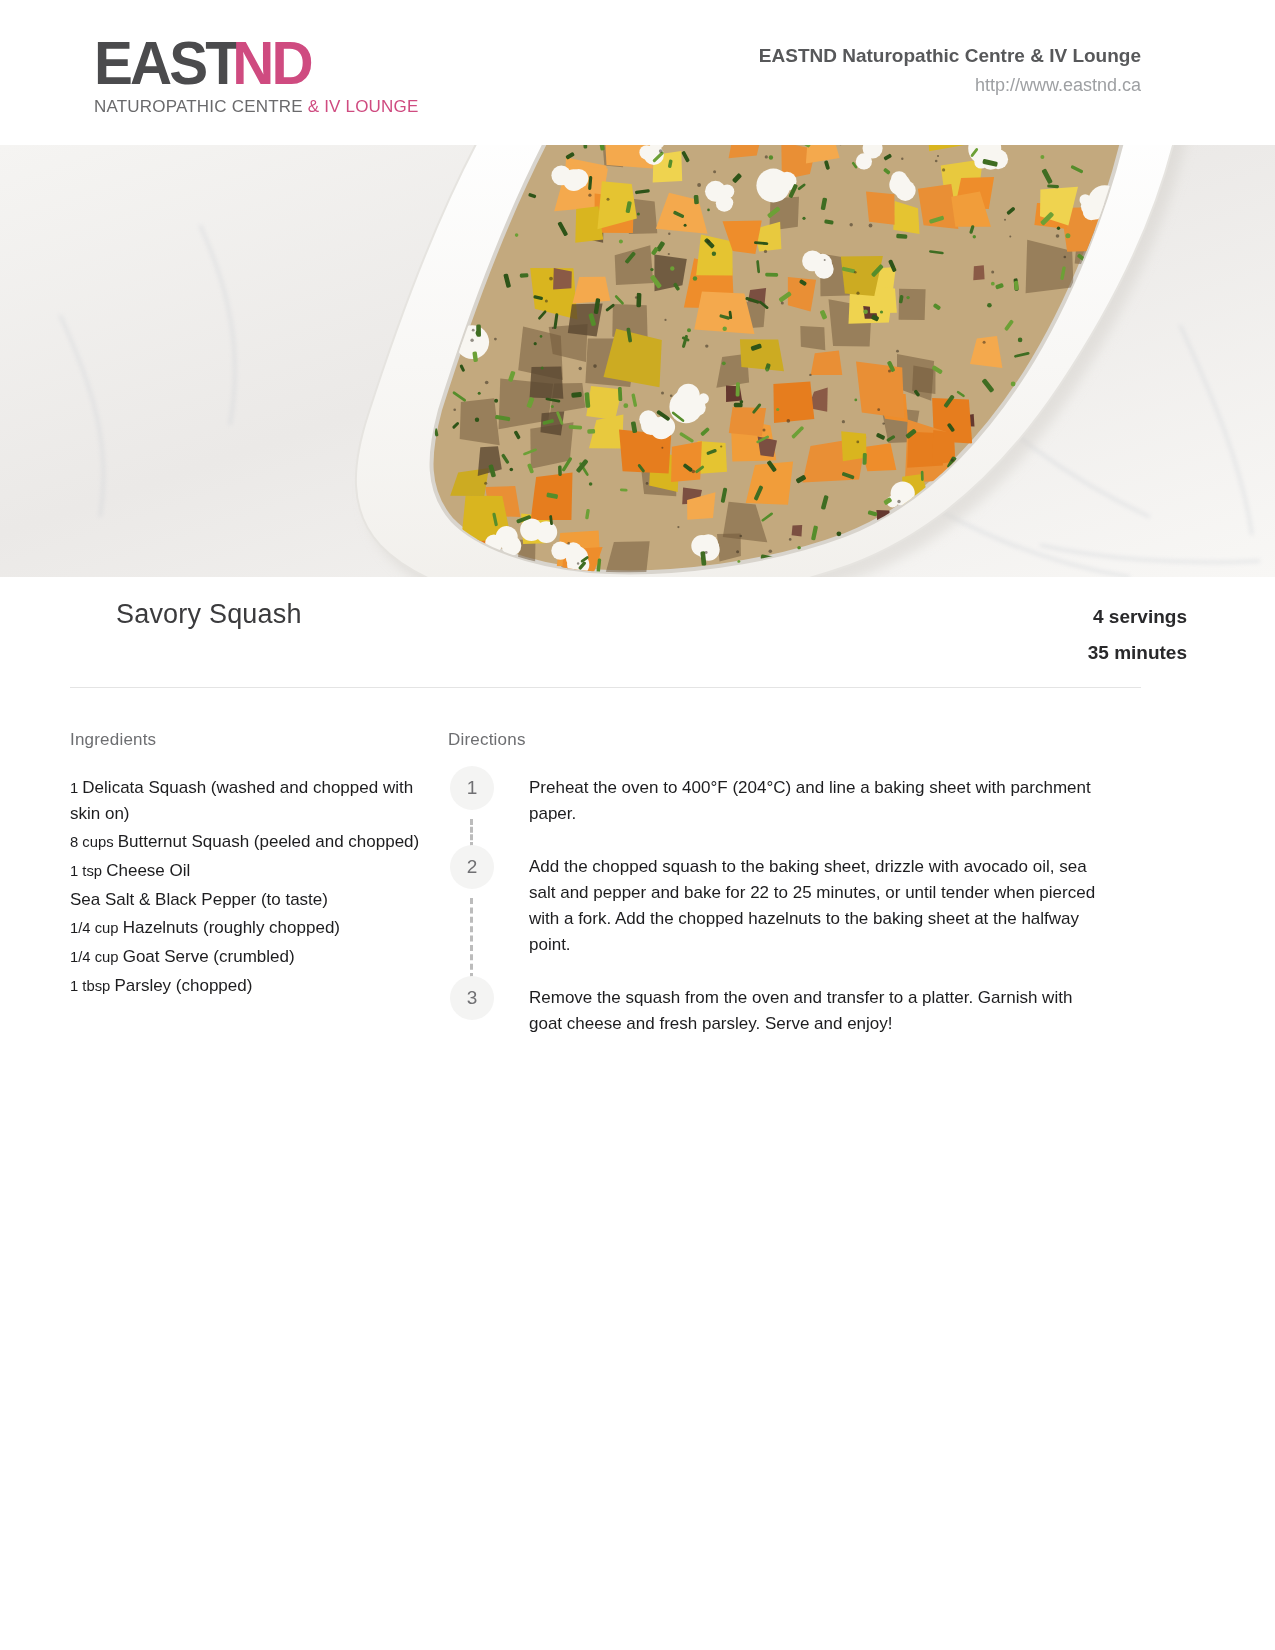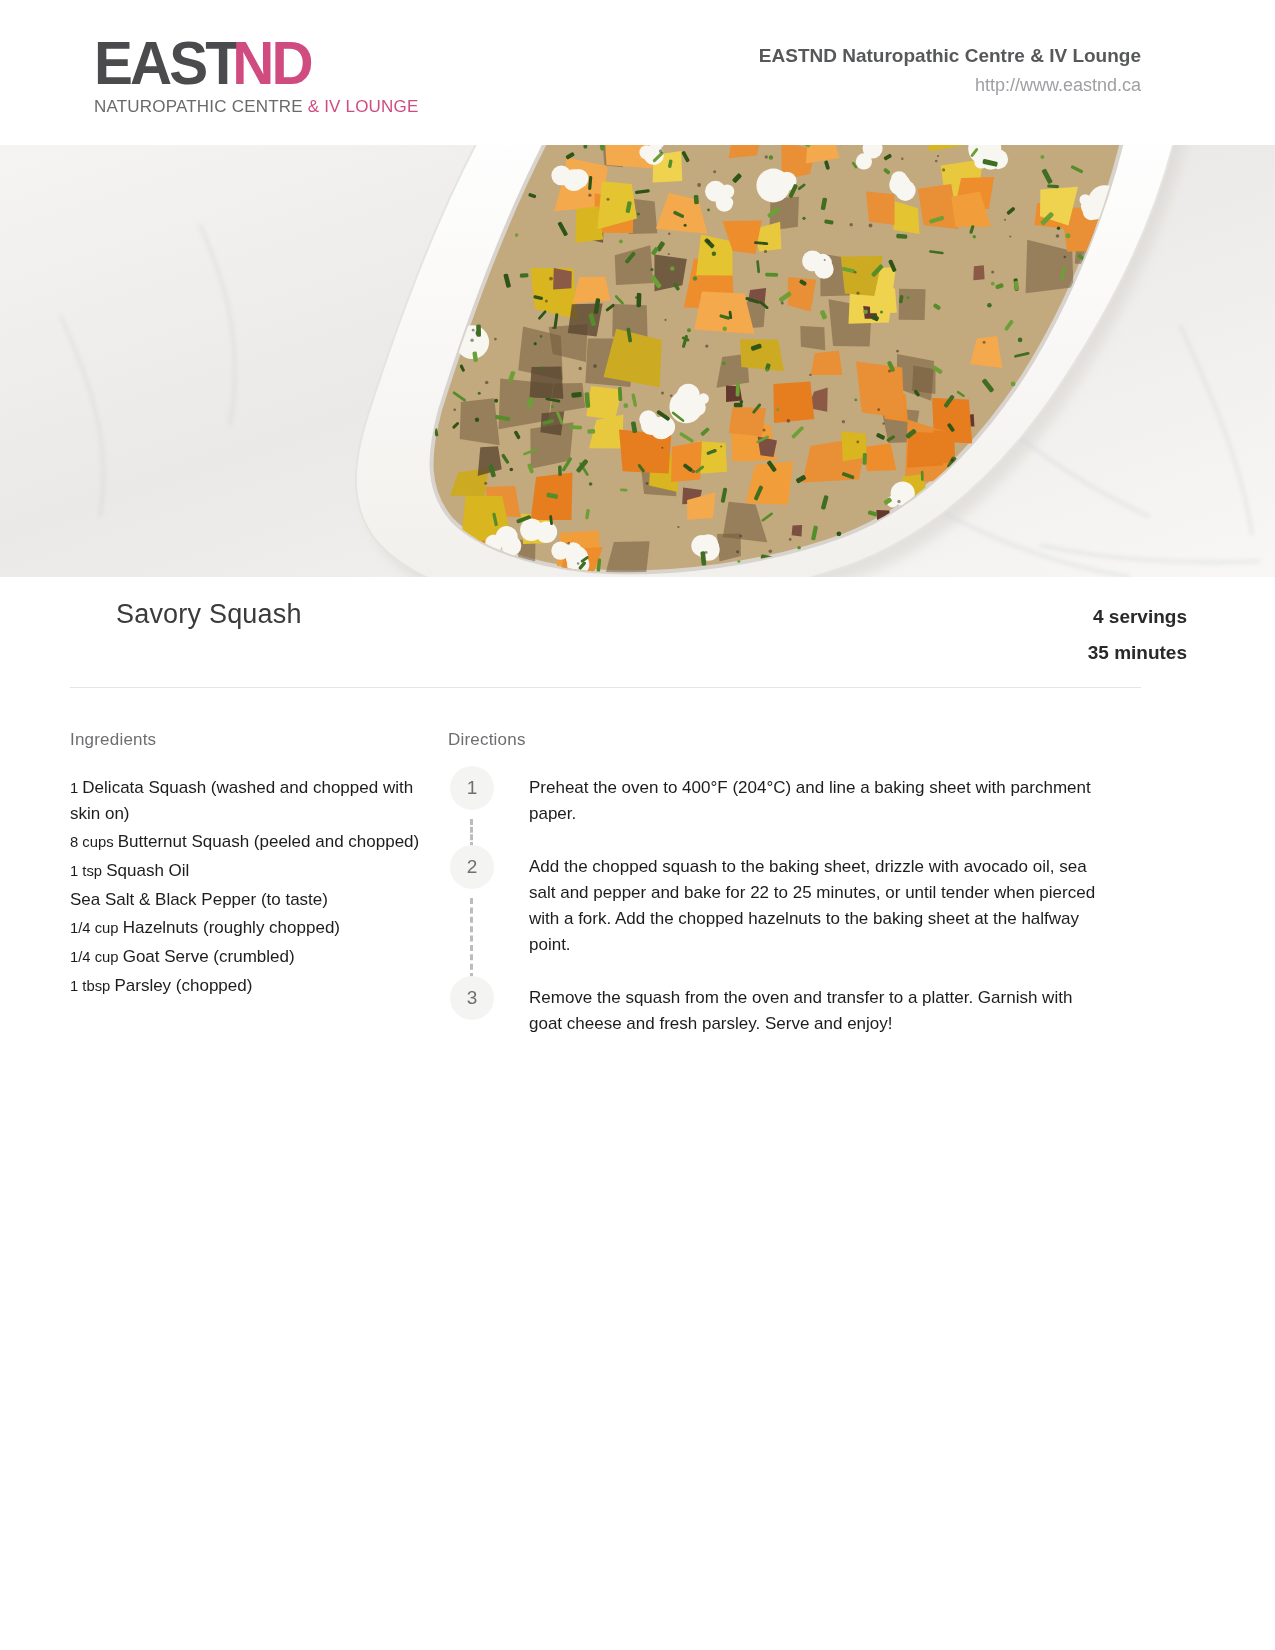--- a/index.html
+++ b/index.html
@@ -590,21 +590,21 @@
   </section>
 
   <hr class="divider">
 
   <div class="columns">
     <div class="col-ingredients">
       <h2 class="section-heading">Ingredients</h2>
       <ul class="ing-list" id="ingredients-list">
           <li><span class="ing-amt">1 </span><span>Delicata Squash (washed and chopped with skin on)</span></li>
           <li><span class="ing-amt">8 cups </span><span>Butternut Squash (peeled and chopped)</span></li>
-          <li><span class="ing-amt">1 tsp </span><span>Squash Oil</span></li>
+          <li><span class="ing-amt">1 tsp </span><span>Cheese Oil</span></li>
           <li><span>Sea Salt &amp; Black Pepper (to taste)</span></li>
           <li><span class="ing-amt">1/4 cup </span><span>Hazelnuts (roughly chopped)</span></li>
           <li><span class="ing-amt">1/4 cup </span><span>Goat Serve (crumbled)</span></li>
           <li><span class="ing-amt">1 tbsp </span><span>Parsley (chopped)</span></li>
         </ul>
     </div>
     <div class="col-directions">
       <h2 class="section-heading">Directions</h2>
       <ol class="step-list" id="steps-list">
           <li class="step">

